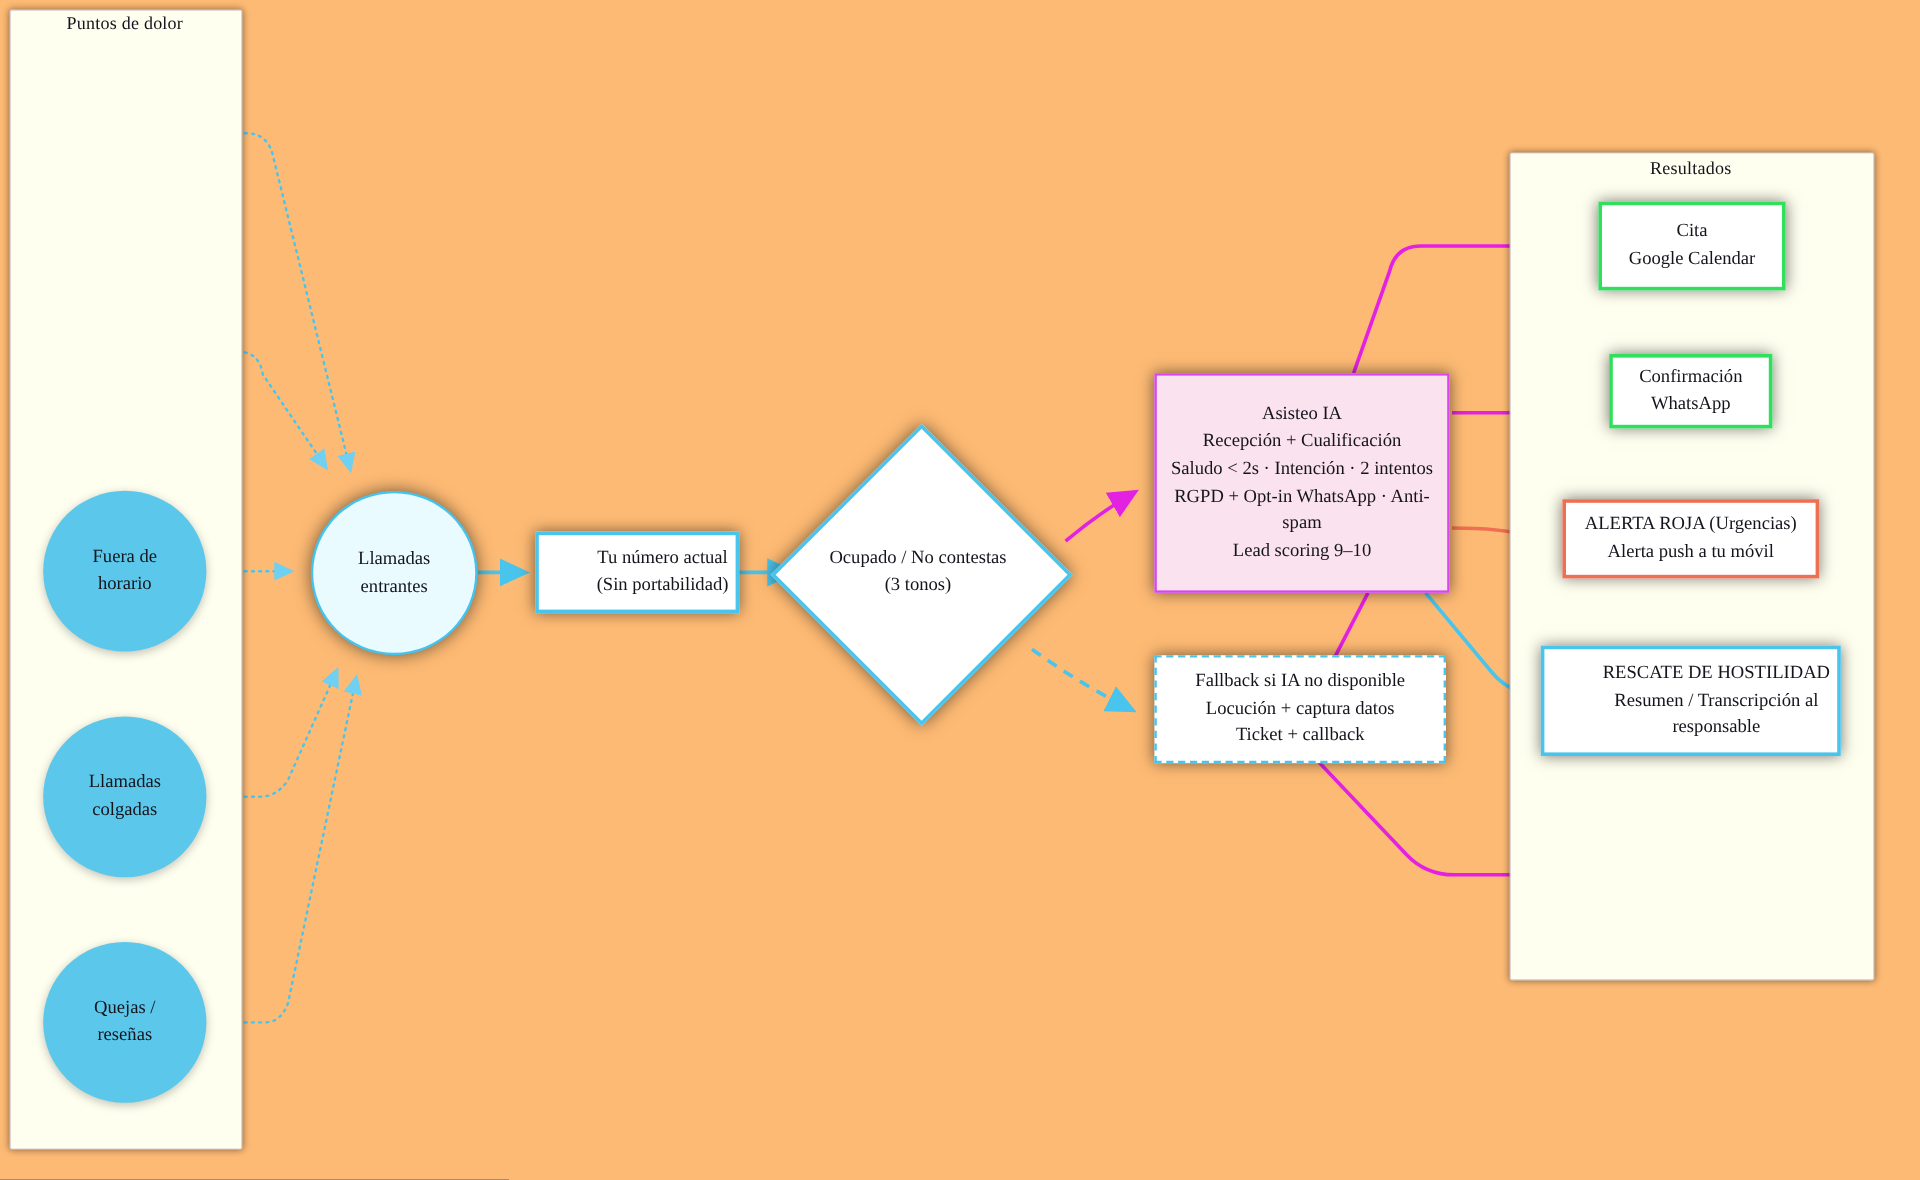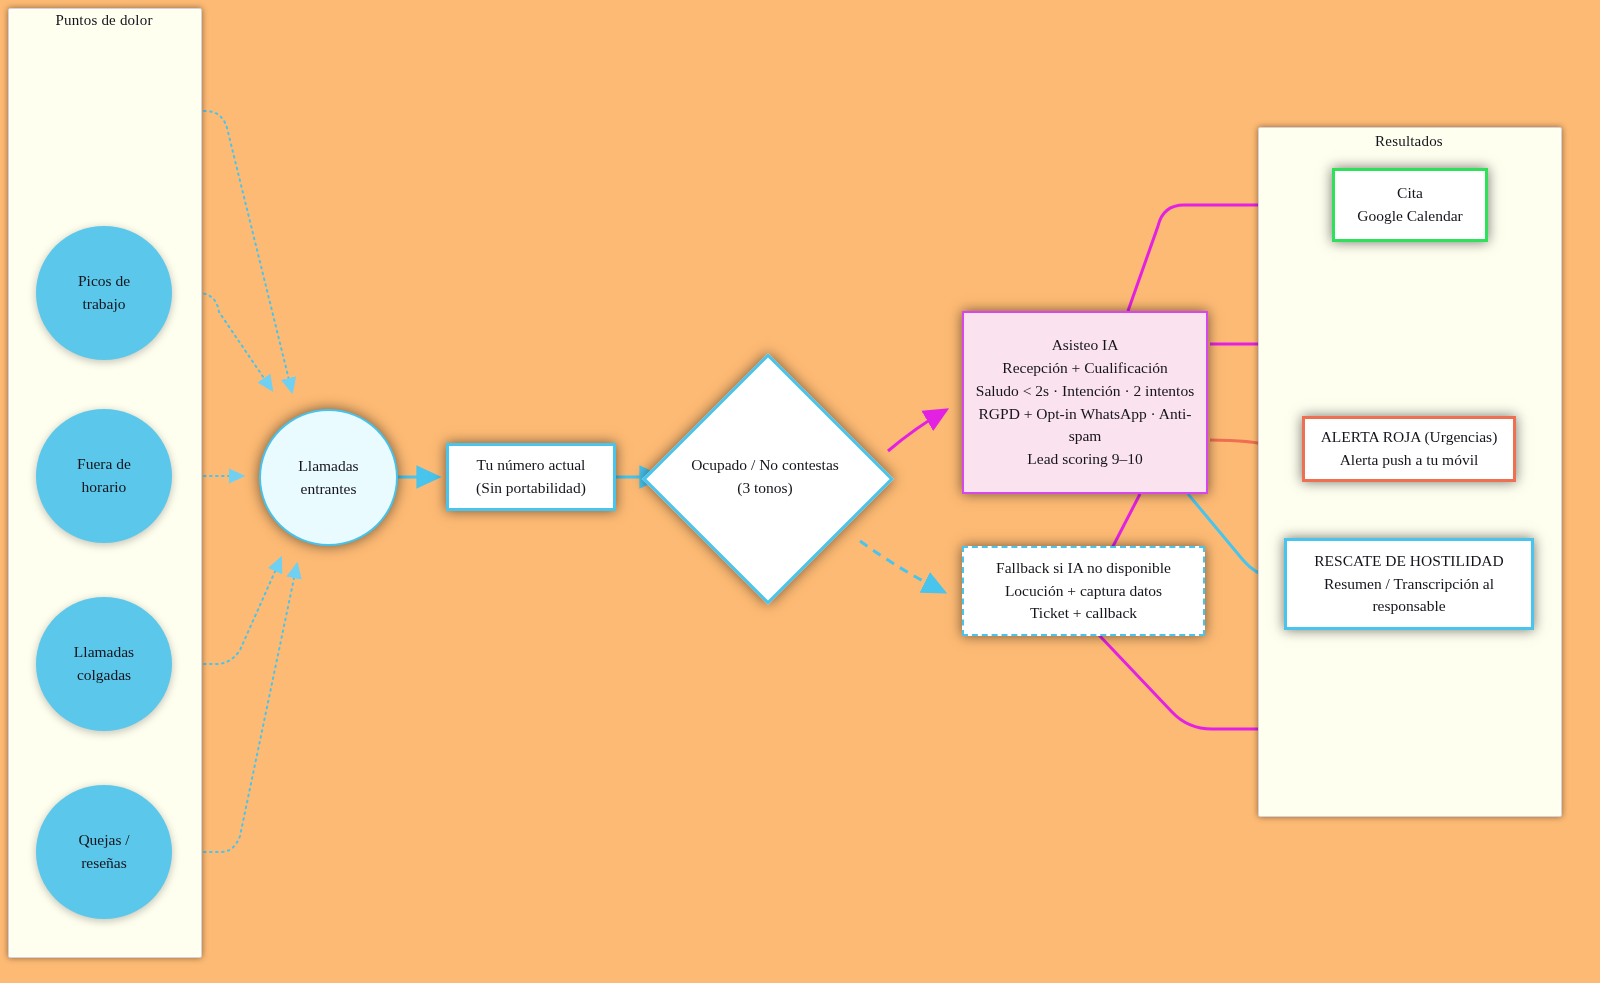--- a/index.html
+++ b/index.html
@@ -34,21 +34,21 @@
   }
 
   .circle-hub{
     border-radius:50%;background:#EAFBFF;border:2.5px solid #46C3EC;
     box-shadow:0 0 14px rgba(0,0,0,.55);
   }
 
   .box{
     background:#FFFFFF;box-shadow:0 0 12px rgba(0,0,0,.55);
   }
-  .box-cyan{border:3px solid #49C4EC;}
+  .box-cyan{border:3px solid #49C4EC;justify-content:flex-end;}
   .box-cyan-dash{border:2.5px dashed #49C4EC;}
   .box-green{border:3px solid #2FE05A;}
   .box-red{border:3px solid #EE6F51;}
   .box-magenta{border:3px solid #E321E3;}
   .box-pink-fill{background:#FBE2EF;border:2px solid #d946ef;}
 
   .diamond-wrap{position:absolute;}
   .diamond-shape{
     position:absolute;left:0;top:0;width:100%;height:100%;
     background:#FFFFFF;border:3px solid #49C4EC;
@@ -110,26 +110,20 @@
 
     <path d="M1140,494 L1108,556" fill="none" stroke="#E321E3" stroke-width="3"></path>
     <path d="M1098,634 L1172,712 Q1188,729 1212,729 L1288,729" fill="none" stroke="#E321E3" stroke-width="3" marker-end="url(#ah-magenta)"></path>
   </svg>
 
   <div class="panel" style="left:8px;top:8px;width:192px;height:948px;">
   </div>
   <div class="panel-title" style="left:8px;width:192px;top:12px;">Puntos de dolor</div>
 
 
-  <div class="node pain-circle" style="left:36px;top:226px;width:136px;height:134px;">
-    <span class="lbl">
-      <span>Picos de</span><br>
-      <span>trabajo</span>
-    </span>
-  </div>
 
   <div class="node pain-circle" style="left:36px;top:409px;width:136px;height:134px;">
     <span class="lbl">
       <span>Fuera de</span><br>
       <span>horario</span>
     </span>
   </div>
 
   <div class="node pain-circle" style="left:36px;top:597px;width:136px;height:134px;">
     <span class="lbl">
@@ -193,20 +187,26 @@
   <div class="panel" style="left:1258px;top:127px;width:302px;height:688px;"></div>
   <div class="panel-title" style="left:1258px;width:302px;top:133px;">Resultados</div>
 
   <div class="node box box-green" style="left:1332px;top:168px;width:156px;height:74px;">
     <span class="lbl">
       <span>Cita</span><br>
       <span>Google Calendar</span>
     </span>
   </div>
 
+  <div class="node box box-green" style="left:1341px;top:295px;width:136px;height:62px;">
+    <span class="lbl">
+      <span>Confirmación</span><br>
+      <span>WhatsApp</span>
+    </span>
+  </div>
 
   <div class="node box box-red" style="left:1302px;top:416px;width:214px;height:66px;">
     <span class="lbl">
       <span>ALERTA ROJA (Urgencias)</span><br>
       <span>Alerta push a tu móvil</span>
     </span>
   </div>
 
   <div class="node box box-cyan" style="left:1284px;top:538px;width:250px;height:92px;">
     <span class="lbl">

